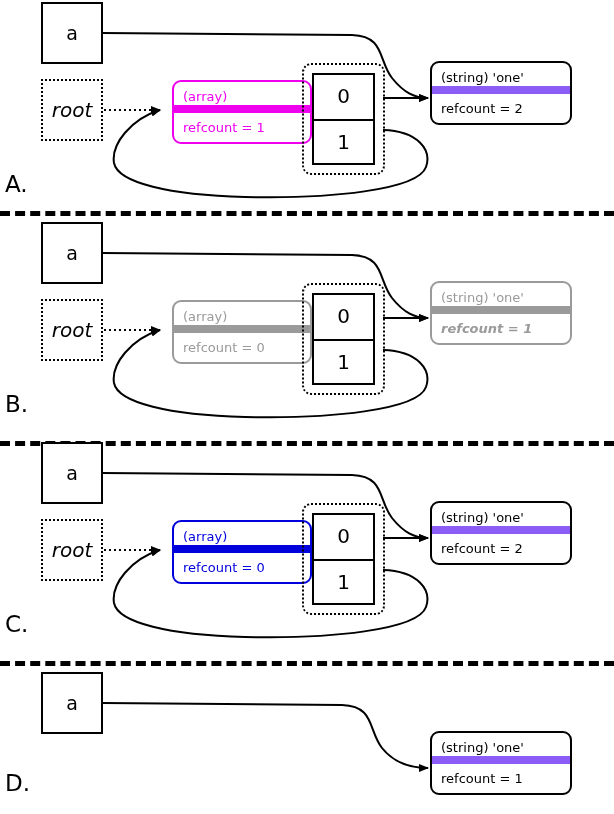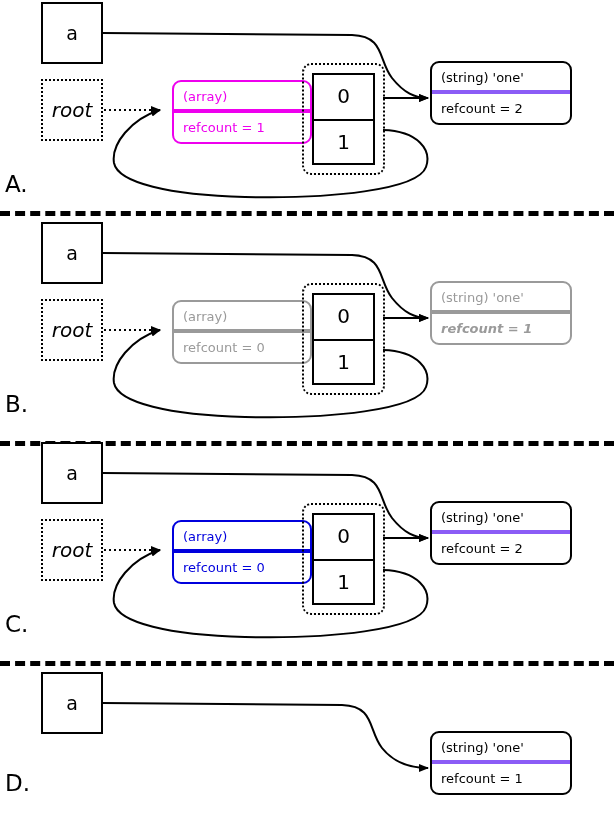--- a/index.html
+++ b/index.html
@@ -72,21 +72,21 @@
   .zval .row {
     box-sizing: border-box;
     height: 31px;
     line-height: 29px;
     padding-left: 9px;
     font-size: 13px;
     color: #000000;
     white-space: nowrap;
   }
   .zval .row.top {
-    border-bottom: 4px solid #8b5cf6;
+    border-bottom: 8px solid #8b5cf6;
   }
   .zval.magenta { border-color: #ee00ee; }
   .zval.magenta .row { color: #ee00ee; }
   .zval.magenta .row.top { border-bottom-color: #ee00ee; }
   .zval.blue { border-color: #0000dd; }
   .zval.blue .row { color: #0000dd; }
   .zval.blue .row.top { border-bottom-color: #0000dd; }
   .zval.gray { border-color: #9a9a9a; }
   .zval.gray .row { color: #9a9a9a; }
   .zval.gray .row.top { border-bottom-color: #9a9a9a; }

